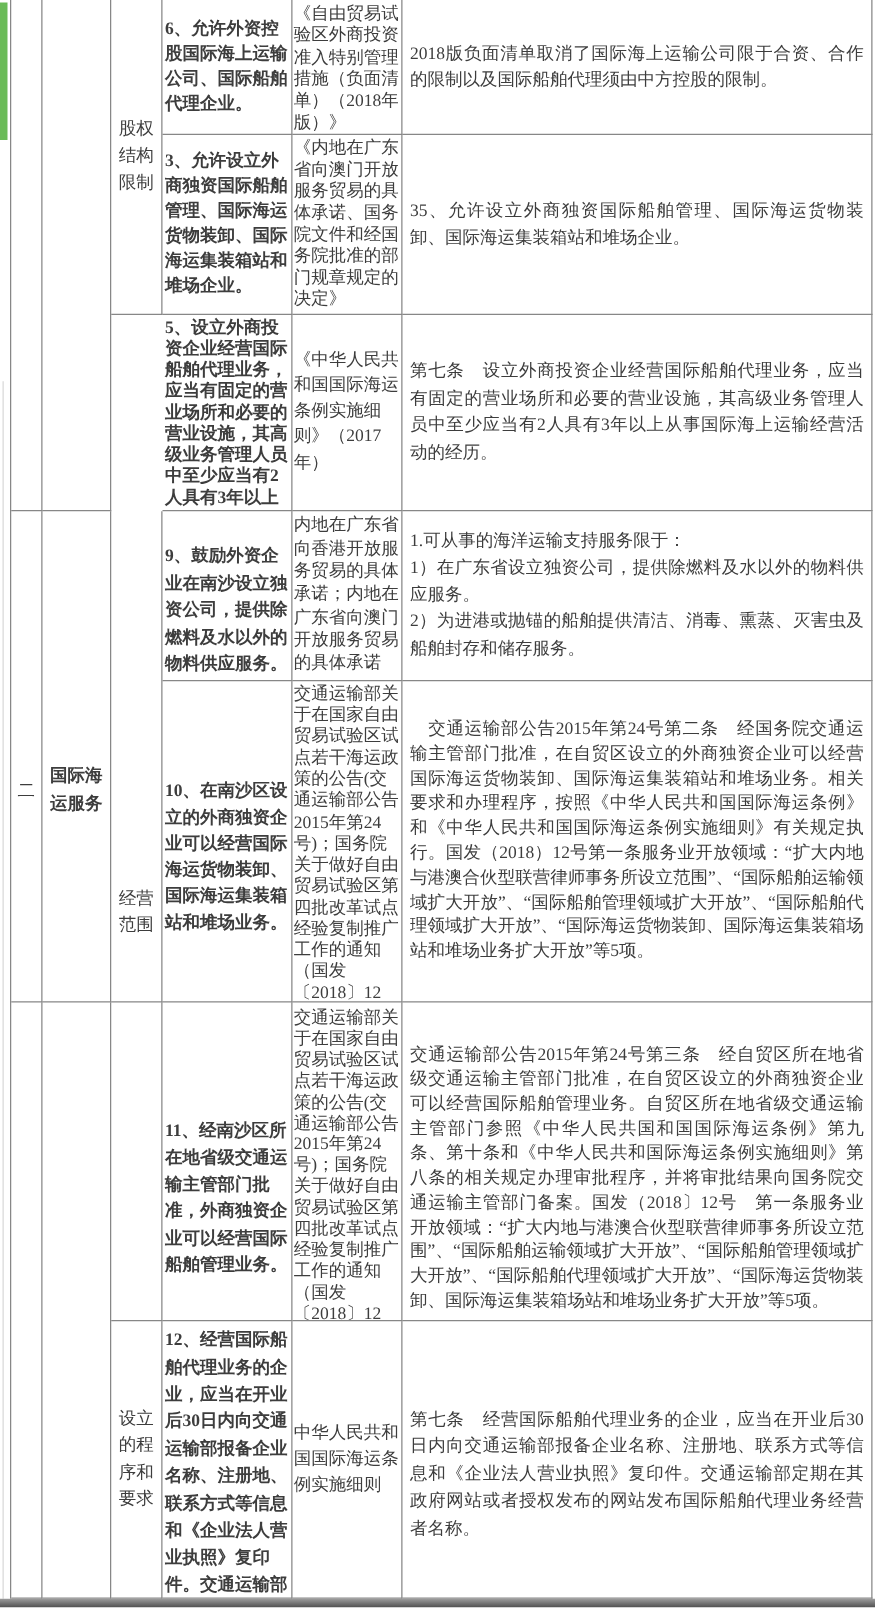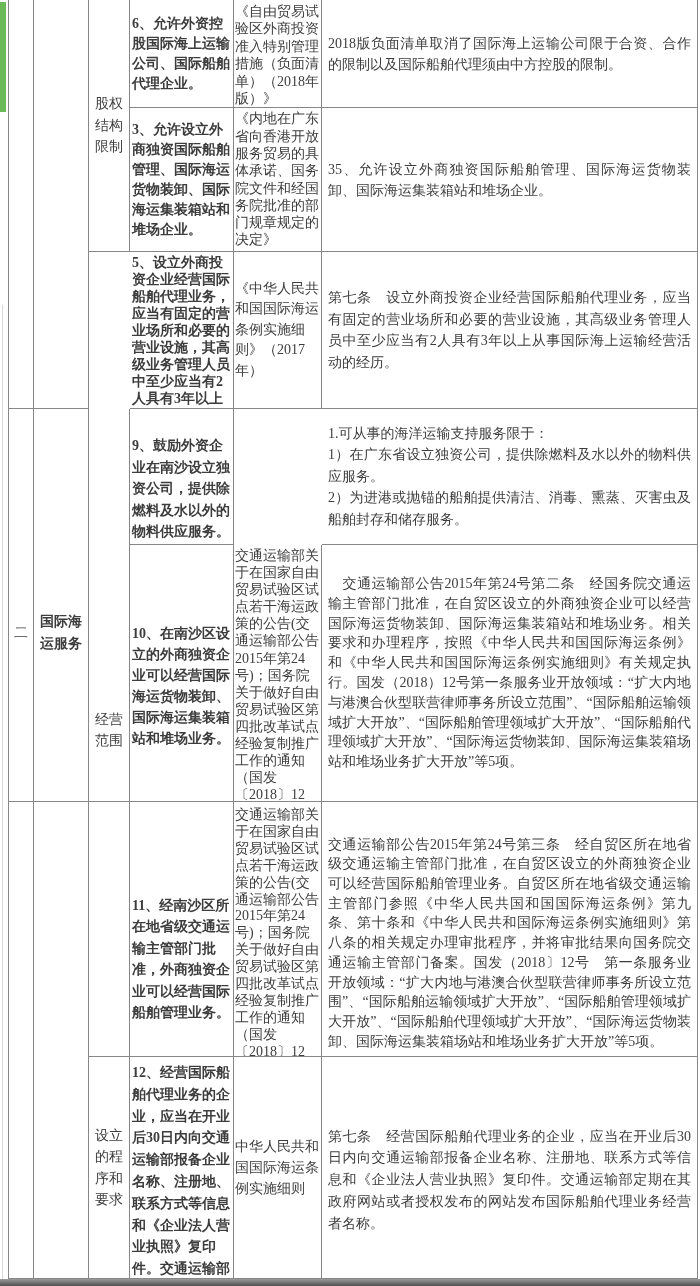--- a/index.html
+++ b/index.html
@@ -64,22 +64,23 @@
 
     <div class="cell item r1" style="line-height:20px;">6、允许外资控股国际海上运输公司、国际船舶代理企业。</div>
     <div class="cell item r2" style="line-height:20px;">3、允许设立外商独资国际船舶管理、国际海运货物装卸、国际海运集装箱站和堆场企业。</div>
     <div class="cell item r3" style="line-height:17px;">5、设立外商投资企业经营国际船舶代理业务，应当有固定的营业场所和必要的营业设施，其高级业务管理人员中至少应当有2人具有3年以上</div>
     <div class="cell item r4" style="padding-top:25px;">9、鼓励外资企业在南沙设立独资公司，提供除燃料及水以外的物料供应服务。</div>
     <div class="cell item r5" style="padding-top:25px;line-height:21px;">10、在南沙区设立的外商独资企业可以经营国际海运货物装卸、国际海运集装箱站和堆场业务。</div>
     <div class="cell item r6" style="padding-top:60px;">11、经南沙区所在地省级交通运输主管部门批准，外商独资企业可以经营国际船舶管理业务。</div>
     <div class="cell item r7 top" style="padding-top:5px;line-height:21.8px;">12、经营国际船舶代理业务的企业，应当在开业后30日内向交通运输部报备企业名称、注册地、联系方式等信息和《企业法人营业执照》复印件。交通运输部定期在其政府网站或者授权发布的</div>
 
     <div class="cell src r1 top" style="padding-top:3px;line-height:17.4px;">《自由贸易试验区外商投资准入特别管理措施（负面清单）（2018年版）》</div>
-    <div class="cell src r2" style="line-height:17.3px;">《内地在广东省向香港开放服务贸易的具体承诺、国务院文件和经国务院批准的部门规章规定的决定》</div>
+    <div class="cell src r2" style="line-height:17.3px;">《内地在广东省向澳门开放服务贸易的具体承诺、国务院文件和经国务院批准的部门规章规定的决定》</div>
     <div class="cell src r3" style="line-height:20.5px;">《中华人民共和国国际海运条例实施细则》（2017年）</div>
+    <div class="cell src r4" style="line-height:18.3px;">内地在广东省向香港开放服务贸易的具体承诺；内地在广东省向澳门开放服务贸易的具体承诺</div>
     <div class="cell src r5 top" style="padding-top:2px;line-height:17.1px;">交通运输部关于在国家自由贸易试验区试点若干海运政策的公告(交通运输部公告2015年第24号)；国务院关于做好自由贸易试验区第四批改革试点经验复制推广工作的通知（国发〔2018〕12号）</div>
     <div class="cell src r6 top" style="padding-top:5px;line-height:16.9px;">交通运输部关于在国家自由贸易试验区试点若干海运政策的公告(交通运输部公告2015年第24号)；国务院关于做好自由贸易试验区第四批改革试点经验复制推广工作的通知（国发〔2018〕12号）</div>
     <div class="cell src r7" style="line-height:21px;">中华人民共和国国际海运条例实施细则</div>
 
     <div class="cell desc r1" style="line-height:21px;">2018版负面清单取消了国际海上运输公司限于合资、合作的限制以及国际船舶代理须由中方控股的限制。</div>
     <div class="cell desc r2" style="line-height:21px;">35、允许设立外商独资国际船舶管理、国际海运货物装卸、国际海运集装箱站和堆场企业。</div>
     <div class="cell desc r3" style="line-height:21.5px;">第七条　设立外商投资企业经营国际船舶代理业务，应当有固定的营业场所和必要的营业设施，其高级业务管理人员中至少应当有2人具有3年以上从事国际海上运输经营活动的经历。</div>
     <div class="cell desc r4" style="line-height:21.5px;">1.可从事的海洋运输支持服务限于：
 1）在广东省设立独资公司，提供除燃料及水以外的物料供应服务。
 2）为进港或抛锚的船舶提供清洁、消毒、熏蒸、灭害虫及船舶封存和储存服务。</div>

